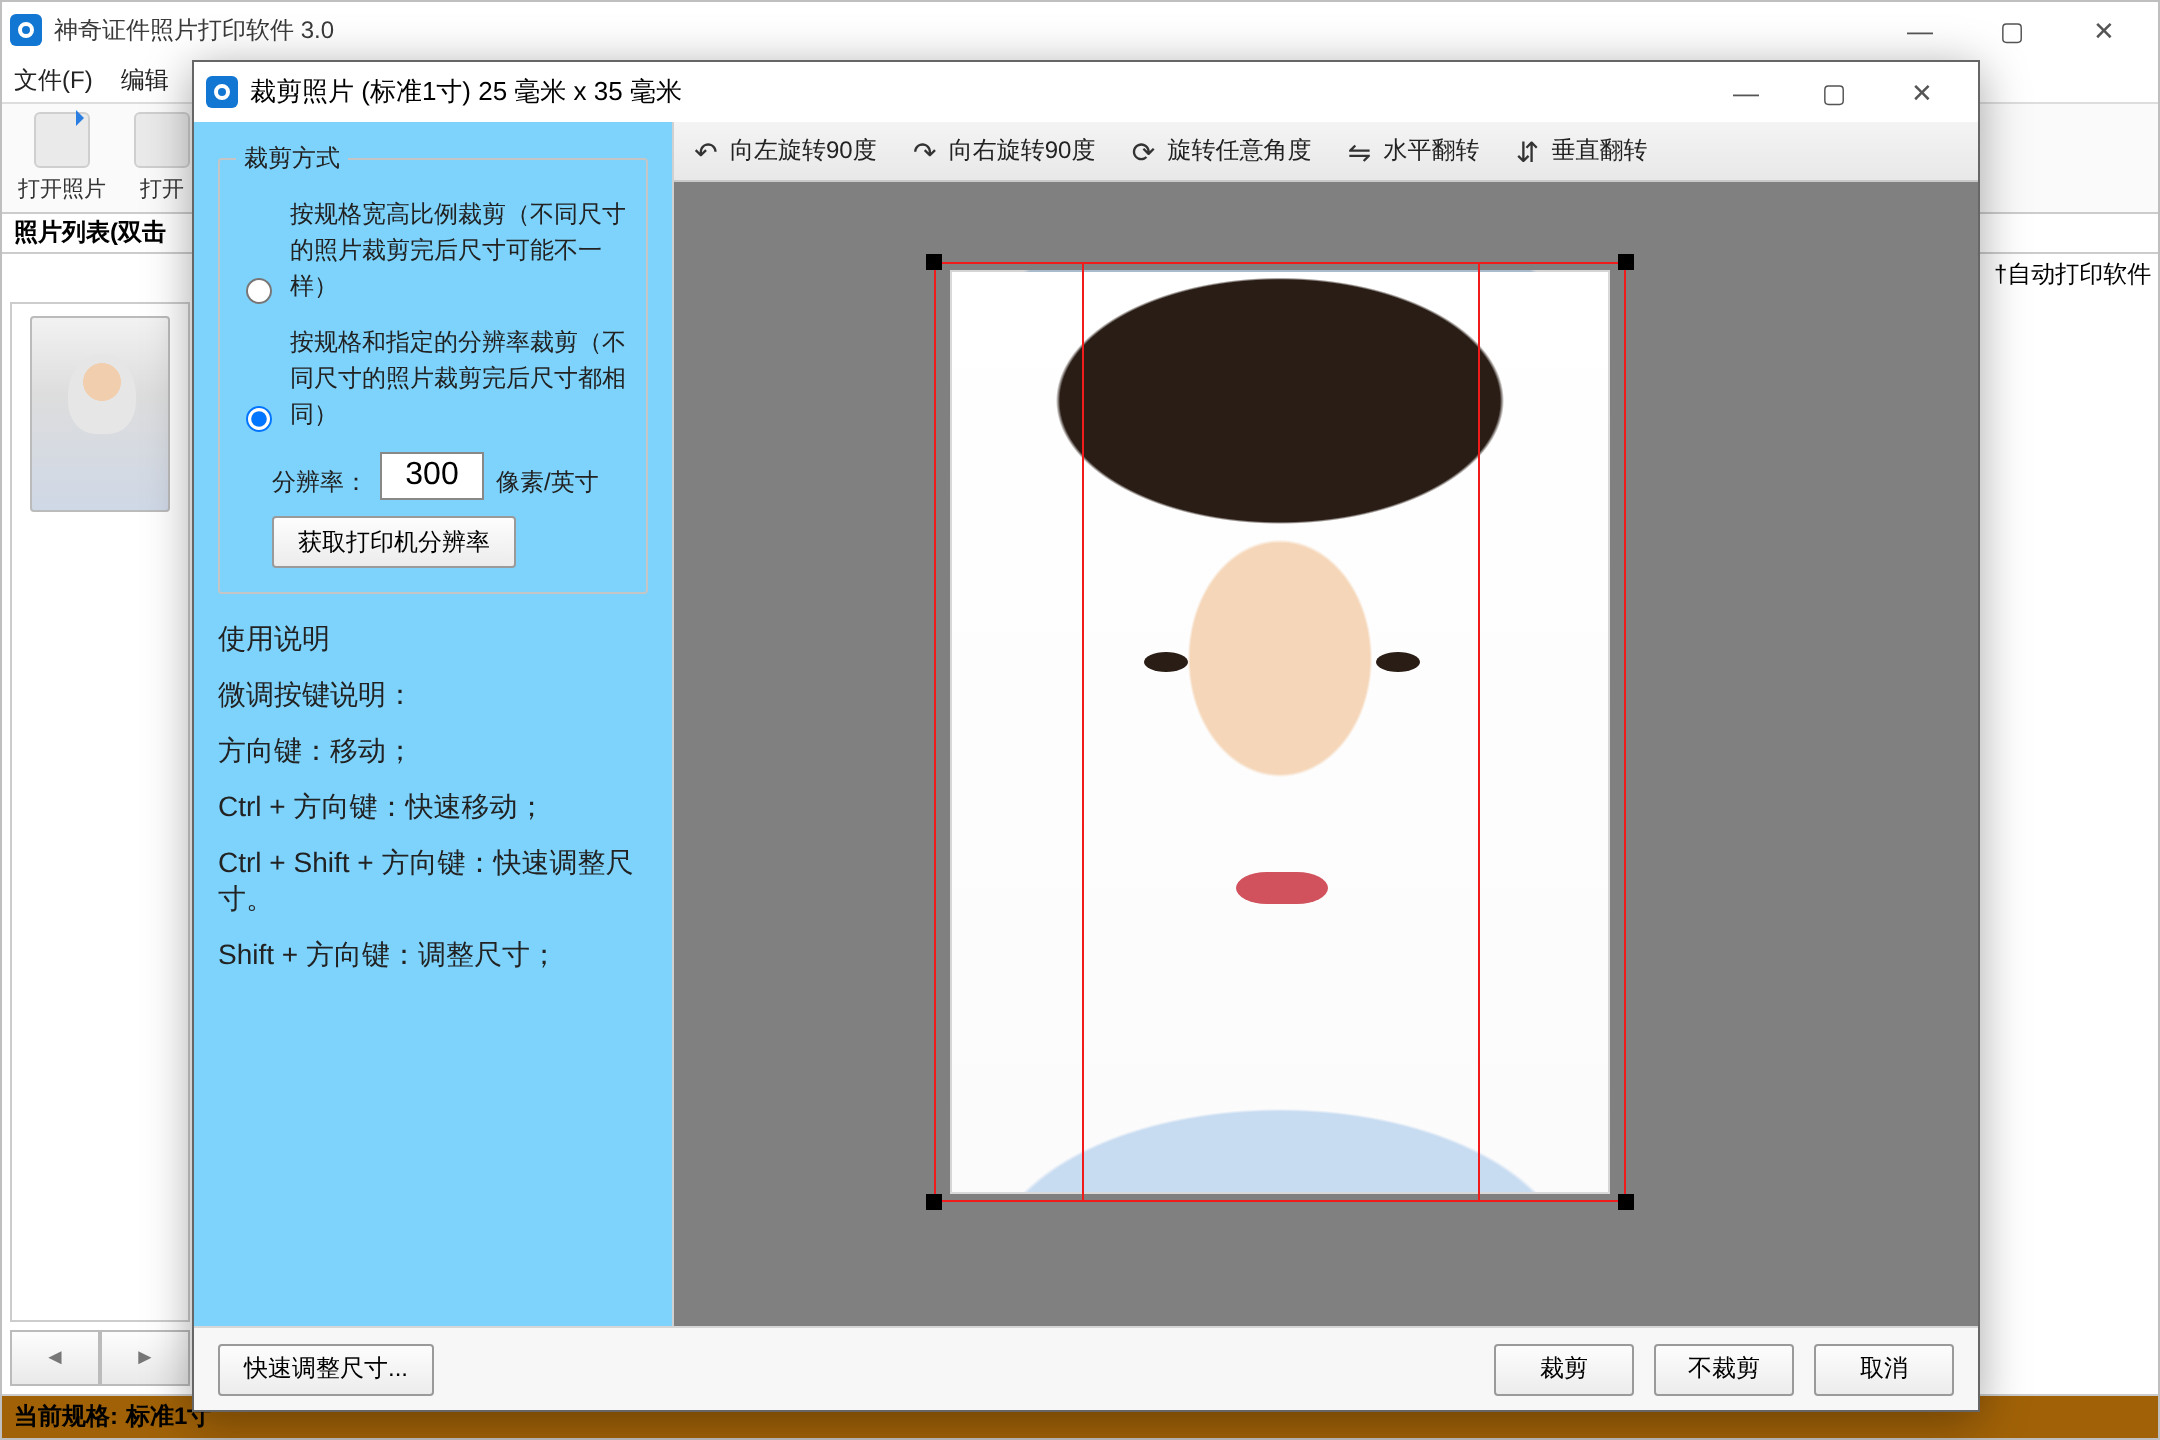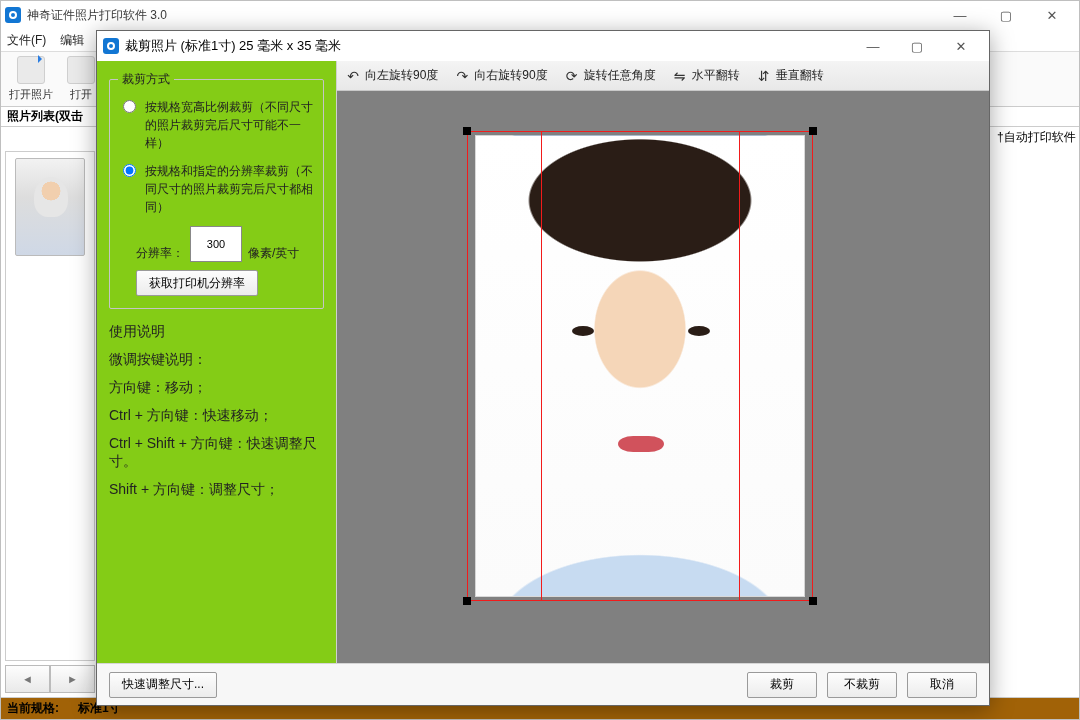--- a/index.html
+++ b/index.html
@@ -25,31 +25,31 @@
   .thumb::after{content:"";position:absolute;left:18px;top:18px;width:34px;height:40px;background:radial-gradient(circle at 50% 35%, #f1cfae 30%, transparent 31%), #e6e6e6;border-radius:50% 50% 40% 40%;}
   .list-arrows { position:absolute; left:4px; top:664px; width:90px; height:28px; display:flex; }
   .list-arrows .ab { flex:1; border:1px solid #bbb; background:linear-gradient(#fdfdfd,#e9e9e9); display:flex; align-items:center; justify-content:center; font-size:11px; color:#777; }
 
   .right-banner { position:absolute; right:2px; top:128px; width:80px; height:20px; font-size:12px; }
 
   .status-bar { position:absolute; left:0; bottom:0; right:0; height:22px; border-top:1px solid #ccc; background:#a16207; display:flex; align-items:center; font-size:12px; padding:0 6px; }
   .status-bar b { font-weight:bold; }
 
   
-  .dialog { position:absolute; left:96px; top:30px; width:894px; height:676px; background:#84cc16; border:1px solid #666; box-shadow:0 4px 22px rgba(0,0,0,0.35); display:flex; flex-direction:column; }
+  .dialog { position:absolute; left:96px; top:30px; width:894px; height:676px; background:#7dd3fc; border:1px solid #666; box-shadow:0 4px 22px rgba(0,0,0,0.35); display:flex; flex-direction:column; }
   .dlg-title { height:30px; display:flex; align-items:center; padding:0 6px; font-size:13px; background:#fff; }
   .dlg-title .win-controls .win-btn { width:44px; height:30px; }
   .dlg-body { flex:1; display:flex; min-height:0; }
   .dlg-left { width:240px; border-right:1px solid #d0d0d0; padding:10px 12px 6px; font-size:12px; color:#222; overflow:hidden; }
   fieldset.grp { border:1px solid #c5c5c5; border-radius:2px; padding:10px 8px 12px; margin:0 0 14px; }
   fieldset.grp legend { font-size:12px; padding:0 4px; }
-  .radio-row { display:flex; align-items:flex-start; gap:6px; margin-bottom:10px; line-height:1.5; }
+  .radio-row { display:flex; align-items:flex-end; gap:6px; margin-bottom:10px; line-height:1.5; }
   .radio-row input[type=radio] { margin-top:2px; }
   .res-row { display:flex; align-items:flex-end; gap:6px; margin:6px 0 8px 18px; }
-  .res-row input[type=text] { width:52px; height:36px; font-size:11px; text-align:center; border:1px solid #888; }
+  .res-row input[type=text] { width:52px; height:24px; font-size:16px; text-align:center; border:1px solid #888; }
   .std-btn { height:26px; padding:0 12px; font-size:12px; background:linear-gradient(#fdfdfd,#ececec); border:1px solid #9a9a9a; border-radius:2px; cursor:default; }
   .instr p { margin:4px 0 10px; font-size:14px; }
   .instr .hdr { margin-top:2px; }
 
   .dlg-right { flex:1; display:flex; flex-direction:column; min-width:0; }
   .crop-toolbar { height:30px; background:linear-gradient(#f4f4f4,#e8e8e8); border-bottom:1px solid #c9c9c9; display:flex; align-items:center; padding:0 8px; gap:16px; font-size:12px; color:#222; }
   .crop-toolbar .titem { display:flex; align-items:center; gap:4px; }
   .ti-ico { width:16px; height:16px; display:inline-flex; align-items:center; justify-content:center; font-size:14px; color:#333; }
 
   .canvas-area { flex:1; background:#808080; position:relative; overflow:hidden; }
@@ -111,21 +111,21 @@
   </div>
   <div class="list-arrows">
     <div class="ab">◄</div>
     <div class="ab">►</div>
   </div>
 
   <div class="right-banner">†自动打印软件</div>
 
   <div class="status-bar">
     <b>当前规格:</b>
-    <b style="margin-left:19px;text-align:center;">标准1寸</b>
+    <b style="margin-left:4px;text-align:center;">标准1寸</b>
   </div>
 </div>
 
 <div class="dialog">
   <div class="dlg-title">
     <div class="app-icon"></div>
     <span>裁剪照片 (标准1寸) 25 毫米 x 35 毫米</span>
     <div class="win-controls">
       <div class="win-btn">—</div>
       <div class="win-btn">▢</div>

